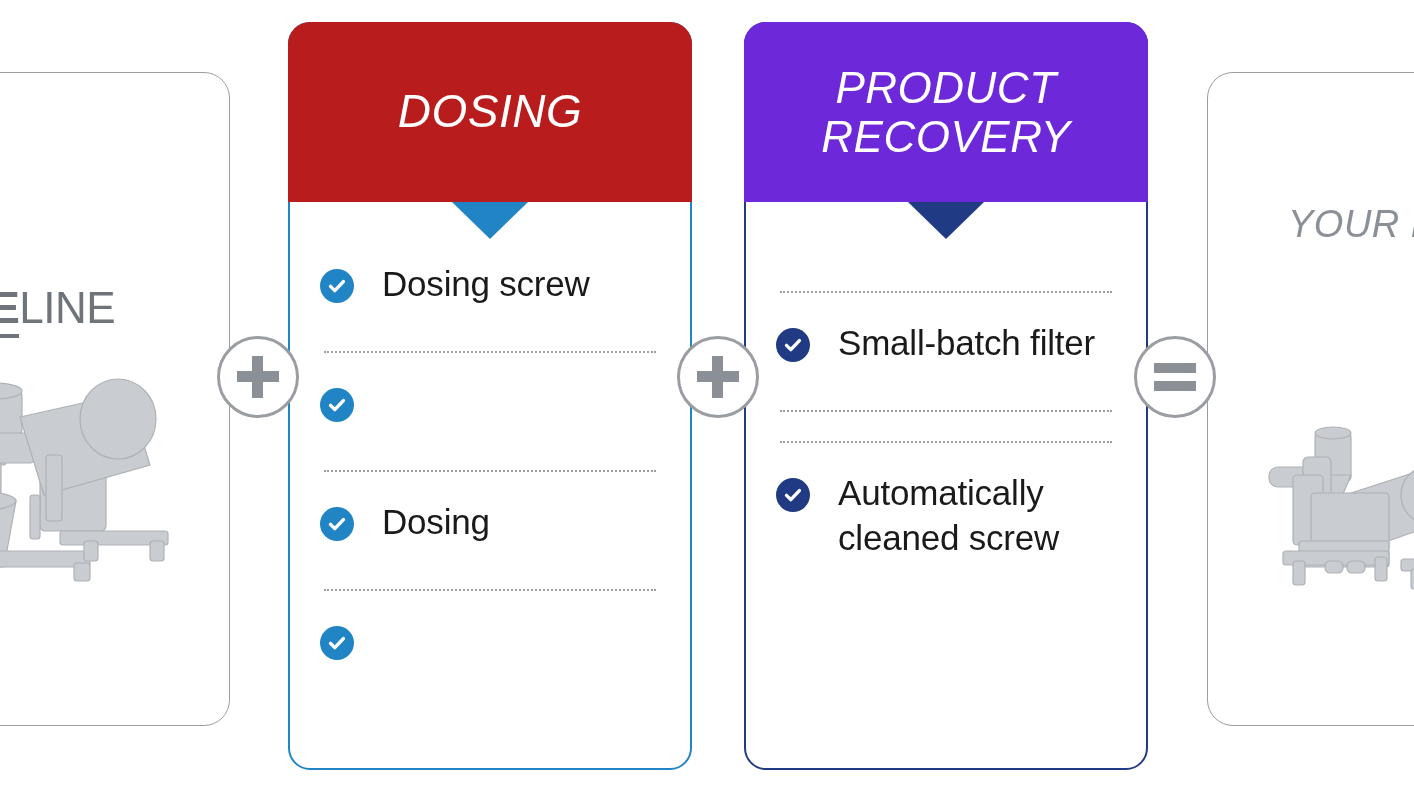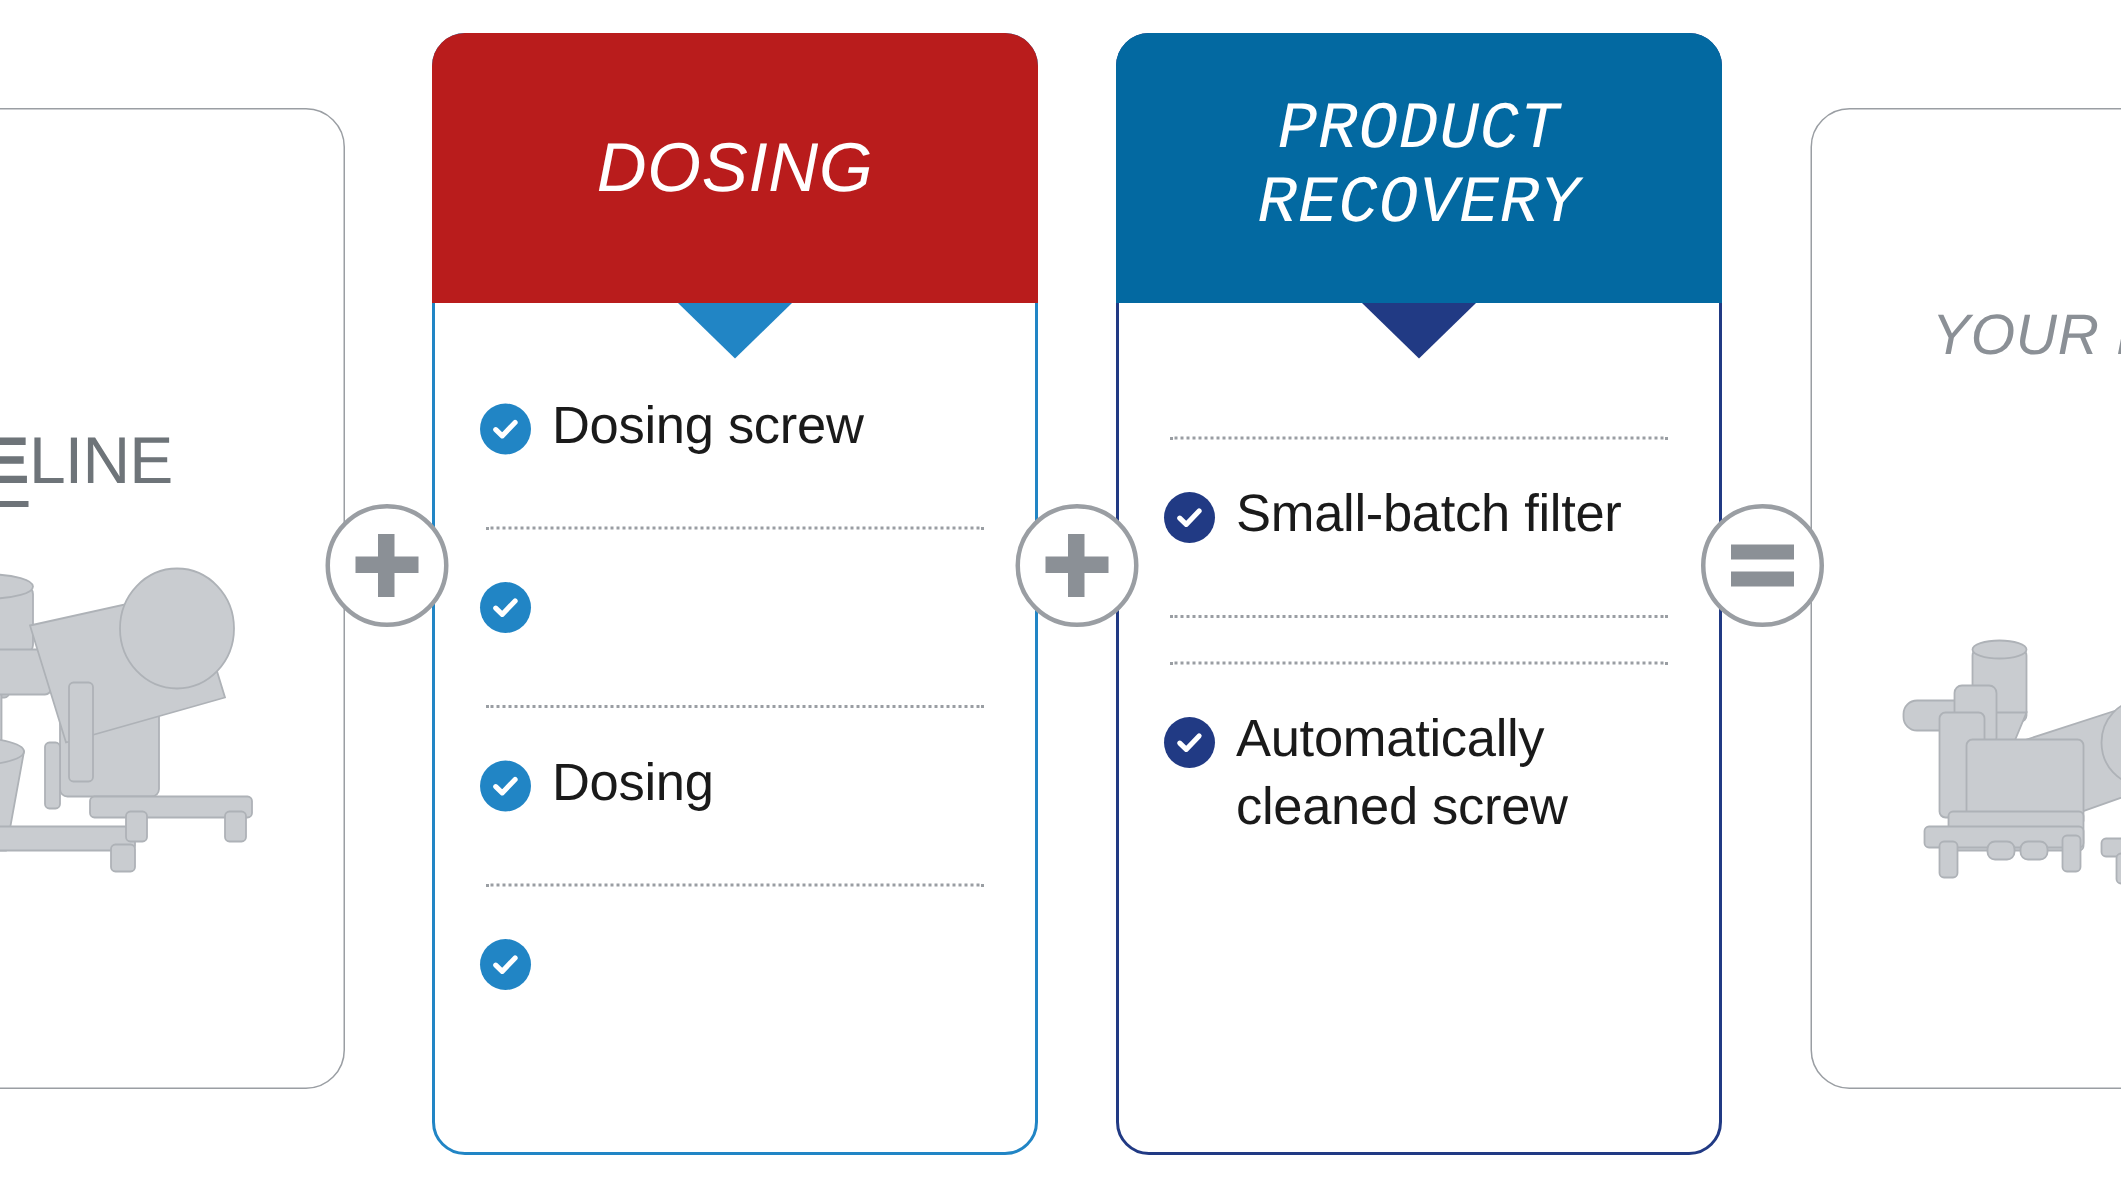--- a/index.html
+++ b/index.html
@@ -98,21 +98,21 @@
     left: -2px;
     right: -2px;
     top: -2px;
     height: 180px;
     border-radius: 22px 22px 0 0;
     display: flex;
     align-items: center;
     justify-content: center;
   }
   .dosing   .card-head { background: #b91c1c; }
-  .recovery .card-head { background: #0369a1; font-family: Liberation Mono, monospace; }
+  .recovery .card-head { background: #6d28d9; }
 
   .card-title {
     color: #ffffff;
     font-style: italic;
     font-weight: 300;
     font-size: 46px;
     line-height: 1.12;
     text-align: center;
     letter-spacing: 0.5px;
     white-space: pre-line;
@@ -136,21 +136,21 @@
   
   .feature-list {
     position: absolute;
     top: 238px;
     left: 30px;
     right: 30px;
   }
   .feature-item {
     display: flex;
     align-items: flex-start;
-    gap: 14px;
+    gap: 28px;
     min-height: 60px;
   }
   .check-icon {
     flex: 0 0 auto;
     width: 34px;
     height: 34px;
     border-radius: 50%;
     margin-top: 7px;
     display: flex;
     align-items: center;

